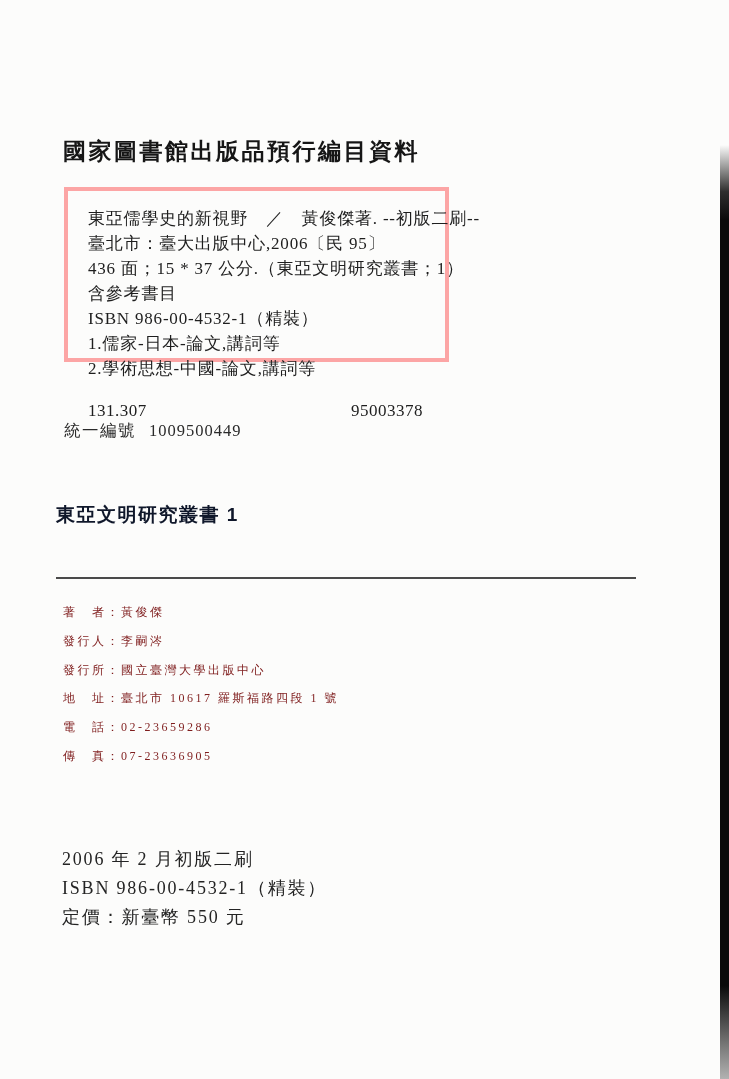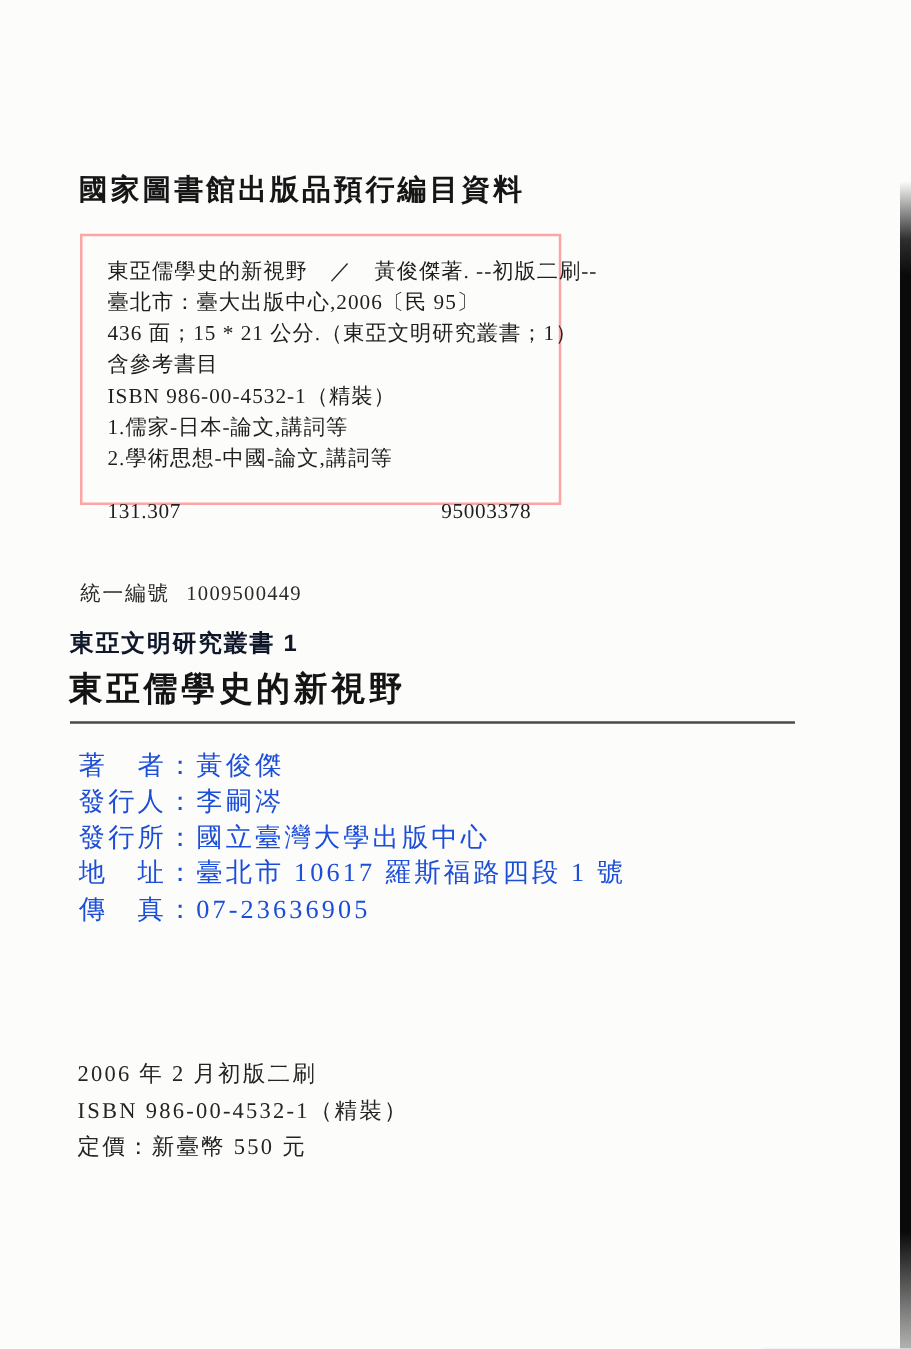--- a/index.html
+++ b/index.html
@@ -23,44 +23,44 @@
     font-weight: bold;
     letter-spacing: 2.5px;
     color: #161616;
   }
 
   .cip-box {
     position: absolute;
     left: 64px;
     top: 187px;
     width: 385px;
-    height: 217px;
+    height: 175px;
     box-sizing: border-box;
-    border: 2px solid #fca5a5;
+    border: 4px solid #fca5a5;
     padding: 15px 20px 0 20px;
   }
   .cip-line {
     font-size: 17px;
     line-height: 25px;
     letter-spacing: 0.8px;
     white-space: nowrap;
   }
   .cip-numbers {
     display: flex;
     justify-content: space-between;
     margin-top: 20px;
     padding-right: 2px;
     font-size: 17px;
     letter-spacing: 0.5px;
   }
 
   .unified {
     position: absolute;
     left: 64px;
-    top: 464px;
+    top: 420px;
     font-size: 16.5px;
     letter-spacing: 1.5px;
     color: #2a2a2a;
   }
   .unified .val { margin-left: 13px; letter-spacing: 1px; }
 
   .series {
     position: absolute;
     left: 56px;
     top: 502px;
@@ -89,25 +89,25 @@
     border-top: 2px solid #4a4a4a;
     margin: 0;
   }
 
   .pub {
     position: absolute;
     left: 63px;
     top: 598px;
   }
   .pub-line {
-    font-size: 21px;
+    font-size: 12px;
     line-height: 28.8px;
     letter-spacing: 2.5px;
     white-space: nowrap;
-    color: #1d4ed8;
+    color: #7f1d1d;
   }
   .pub-line .underline {
     border-bottom: 1.5px solid #222;
     letter-spacing: 1px;
   }
 
   .bottom {
     position: absolute;
     left: 62px;
     top: 845px;
@@ -138,44 +138,44 @@
 </head>
 <body>
 
 <div class="page">
 
   <h1 class="cip-header">國家圖書館出版品預行編目資料</h1>
 
   <div class="cip-box">
     <div class="cip-line">東亞儒學史的新視野　／　黃俊傑著. --初版二刷--</div>
     <div class="cip-line">臺北市：臺大出版中心,2006〔民 95〕</div>
-    <div class="cip-line">436 面；15 * 21 公分.（東亞文明研究叢書；1）</div>
+    <div class="cip-line">436 面；15 * 37 公分.（東亞文明研究叢書；1）</div>
     <div class="cip-line">含參考書目</div>
     <div class="cip-line">ISBN 986-00-4532-1（精裝）</div>
     <div class="cip-line">1.儒家-日本-論文,講詞等</div>
     <div class="cip-line">2.學術思想-中國-論文,講詞等</div>
     <div class="cip-numbers">
       <span>131.307</span>
       <span>95003378</span>
     </div>
   </div>
 
   <div class="unified">
     <span class="lab">統一編號</span><span class="val">1009500449</span>
   </div>
 
   <div class="series">東亞文明研究叢書 1</div>
-  <div class="book-title">東亞儒學史的新視野</div>
   <hr class="rule">
 
   <div class="pub">
     <div class="pub-line"><span>著　者：</span><span>黃俊傑</span></div>
     <div class="pub-line"><span>發行人：</span><span>李嗣涔</span></div>
     <div class="pub-line"><span>發行所：</span><span>國立臺灣大學出版中心</span></div>
     <div class="pub-line"><span>地　址：</span><span>臺北市 10617 羅斯福路四段 1 號</span></div>
+    <div class="pub-line"><span>電　話：</span><span>02-23659286</span></div>
     <div class="pub-line"><span>傳　真：</span><span>07-23636905</span></div>
   </div>
 
   <div class="bottom">
     <div>2006 年 2 月初版二刷</div>
     <div>ISBN 986-00-4532-1（精裝）</div>
     <div>定價：新臺幣 550 元</div>
   </div>
 
   <div class="scan-bar"></div>

